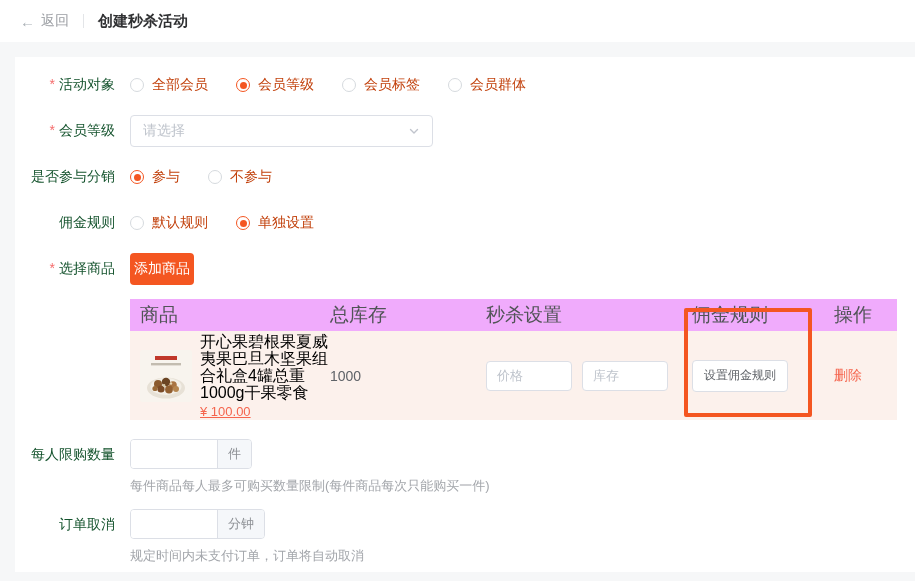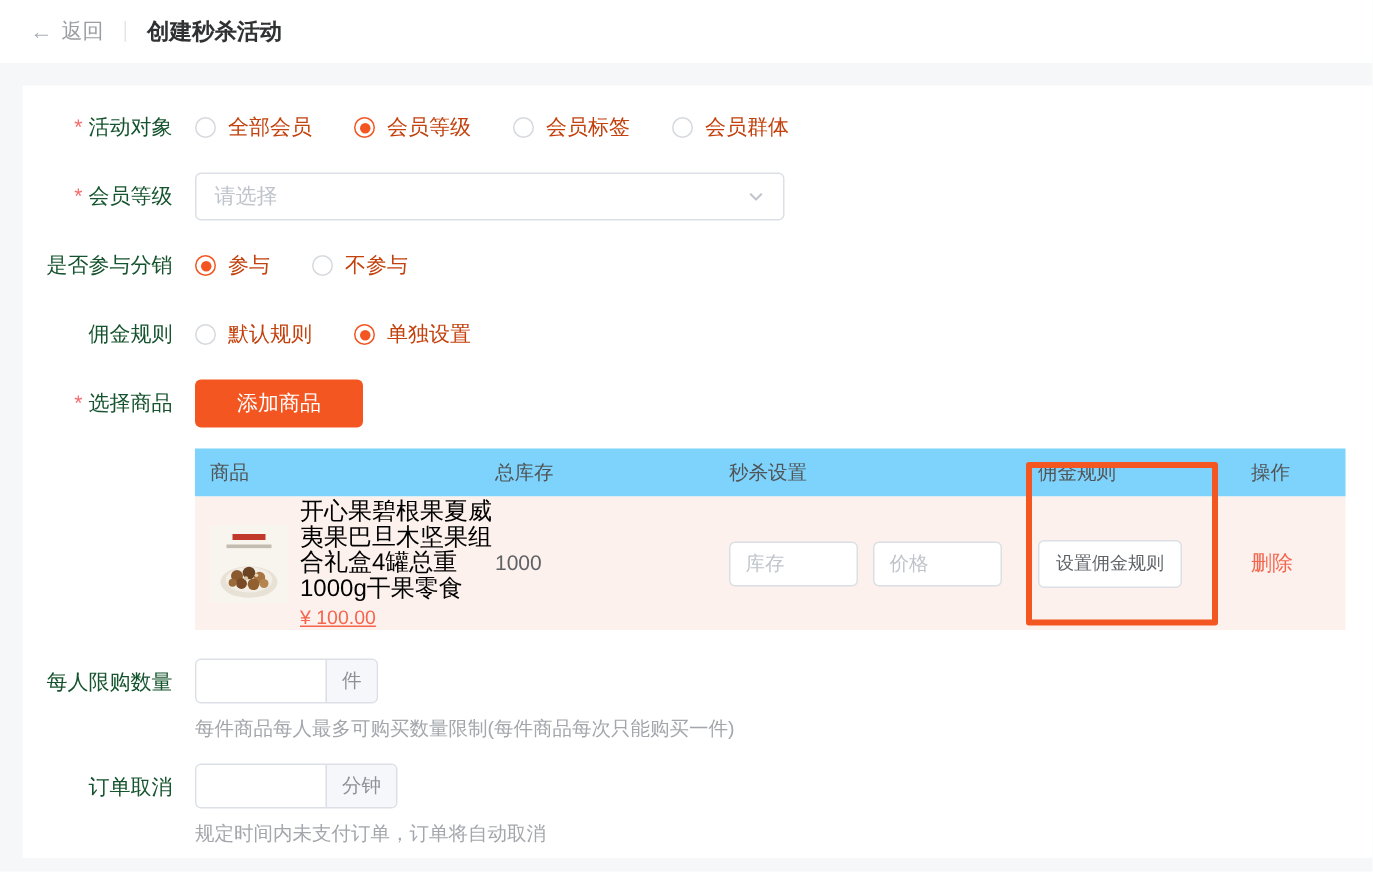--- a/index.html
+++ b/index.html
@@ -30,37 +30,37 @@
   .flabel.req::before{content:"*";color:#f56c6c;margin-right:4px;}
   .fcontent{margin-left:15px;display:flex;align-items:center;}
   .fcontent.col{flex-direction:column;align-items:flex-start;}
   
   .radio-item{display:inline-flex;align-items:center;gap:8px;margin-right:28px;cursor:pointer;font-size:14px;color:#c2410c;}
   .radio{width:14px;height:14px;border-radius:50%;border:1px solid #d6dade;background:#fff;position:relative;flex:none;box-sizing:border-box;}
   .radio.checked{border-color:#f45621;}
   .radio.checked::after{content:"";position:absolute;left:2.5px;top:2.5px;width:7px;height:7px;border-radius:50%;background:#f45621;}
   
   .select-box{
-    width:393px;height:32px;border:1px solid #dcdfe6;border-radius:4px;background:#fff;
+    width:303px;height:32px;border:1px solid #dcdfe6;border-radius:4px;background:#fff;
     display:flex;align-items:center;justify-content:space-between;
     padding:0 12px;box-sizing:border-box;cursor:pointer;
   }
   .placeholder{color:#bfc4cc;font-size:14px;}
   
   .btn-primary{
-    height:32px;padding:0 28px;background:#f45621;color:#fff;border:none;border-radius:4px;
+    height:32px;padding:0 4px;background:#f45621;color:#fff;border:none;border-radius:4px;
     font-size:14px;cursor:pointer;font-family:inherit;text-align:right;
   }
   .btn-plain{
     height:32px;padding:0 11px;background:#fff;border:1px solid #dcdfe6;border-radius:4px;
     color:#5f6368;font-size:12px;cursor:pointer;font-family:inherit;white-space:nowrap;
   }
   
   .goods-table{margin:6px 0 0 115px;width:767px;}
-  .t-head{display:flex;align-items:center;height:32px;background:#7dd3fc;color:#515457;font-size:13px;}
+  .t-head{display:flex;align-items:center;height:32px;background:#f0abfc;color:#515457;font-size:19px;}
   .t-row{display:flex;align-items:center;height:89px;background:#fcf1ec;}
   .c1{width:200px;padding-left:10px;box-sizing:border-box;flex:none;display:flex;align-items:center;}
   .c2{width:156px;flex:none;}
   .c3{width:206px;flex:none;display:flex;align-items:center;gap:10px;}
   .c4{width:142px;flex:none;}
   .c5{width:63px;flex:none;}
   .t-head .c3{display:block;}
   .thumb{width:52px;height:52px;flex:none;border-radius:2px;overflow:hidden;}
   .pinfo{margin-left:8px;}
   .pname{font-size:16px;line-height:17px;color:#000000;width:140px;}
@@ -197,22 +197,22 @@
         </div>
         <div class="pinfo">
           <div class="pname">开心果碧根果夏威夷果巴旦木坚果组合礼盒4罐总重1000g干果零食</div>
           <div class="pprice">¥ 100.00</div>
         </div>
       </div>
       <div class="c2">
         <span class="stock-num">1000</span>
       </div>
       <div class="c3">
+        <input class="mini-input" placeholder="价格" style="">
         <input class="mini-input" placeholder="库存" style="">
-        <input class="mini-input" placeholder="价格" style="">
       </div>
       <div class="c4">
         <button class="btn-plain">设置佣金规则</button>
       </div>
       <div class="c5">
         <span class="link-danger">删除</span>
       </div>
     </div>
   </div>
 

